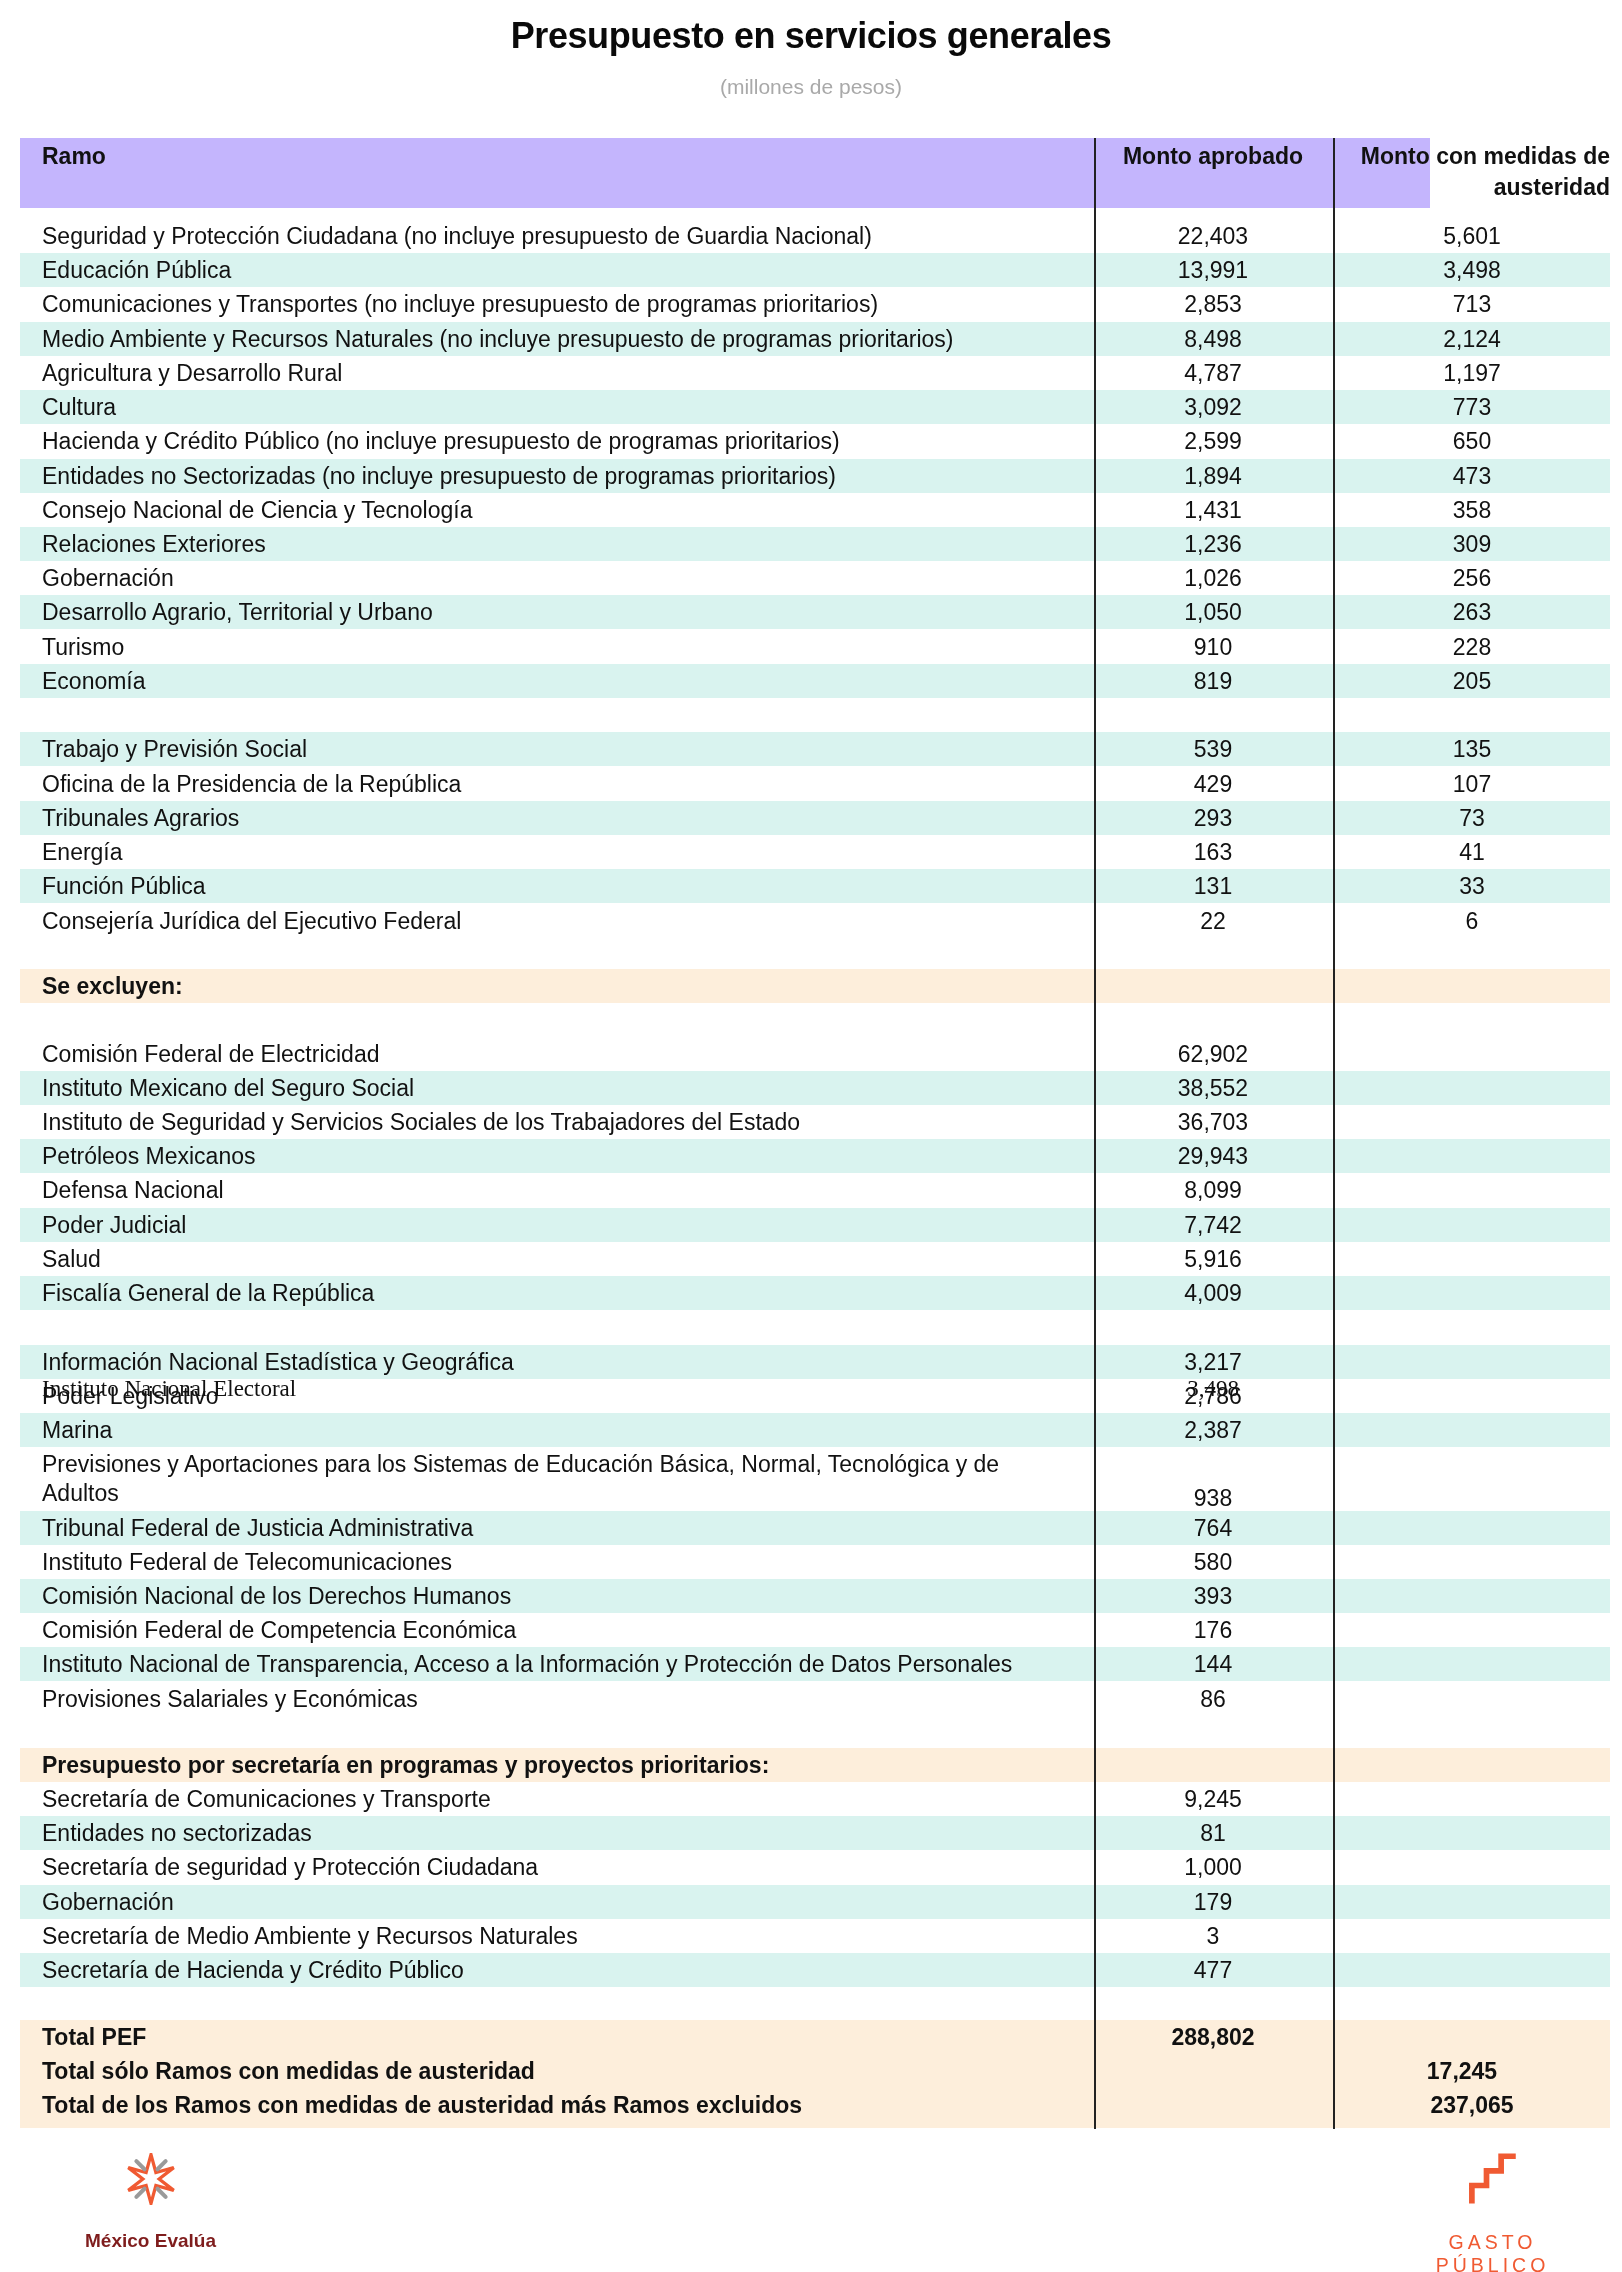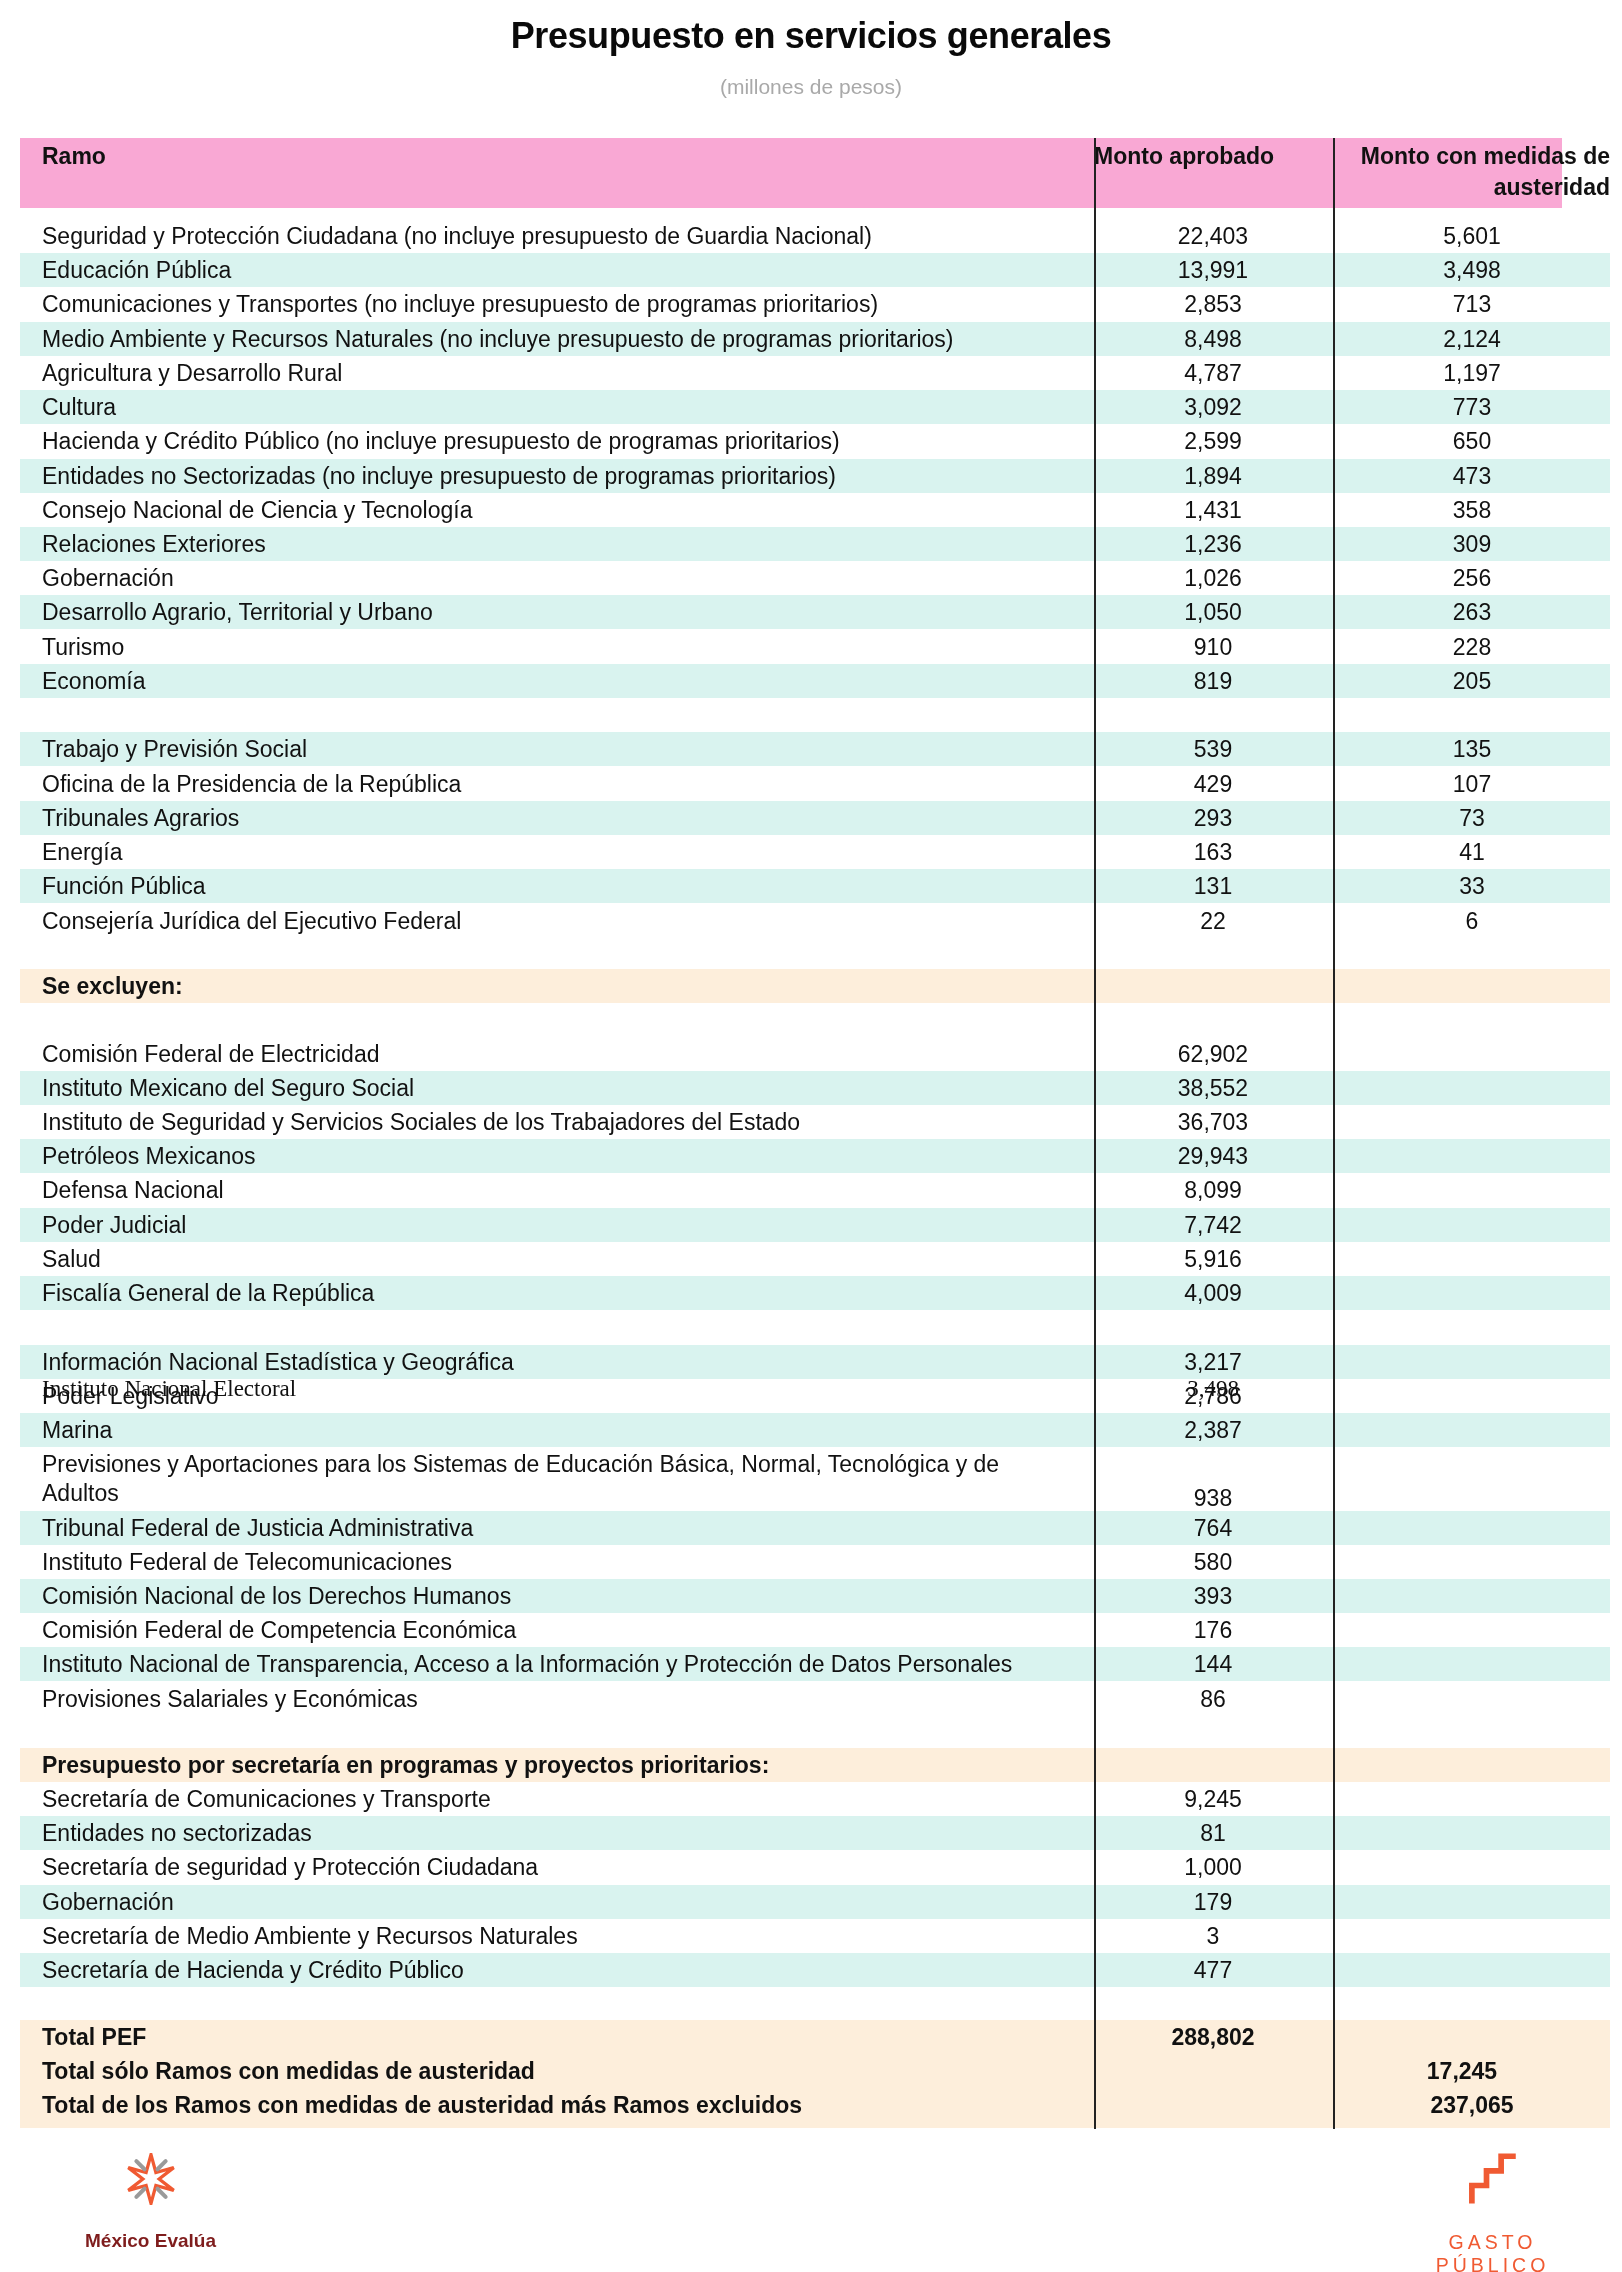--- a/index.html
+++ b/index.html
@@ -7,24 +7,24 @@
   body { position: relative; font-family: "Liberation Sans", "DejaVu Sans", sans-serif; color: #111; }
 
   .title { position: absolute; left: 0; top: 14.6px; width: 1622px; text-align: center;
            font-size: 36px; font-weight: bold; letter-spacing: -0.4px; color: #0a0a0a; }
   .subtitle { position: absolute; left: 0; top: 75px; width: 1622px; text-align: center;
               font-size: 21px; color: #a9a9a9; }
   .vline { position: absolute; top: 138px; width: 1.6px; background: #222; height: 1991px; }
   .vline.a { left: 1094px; }
   .vline.b { left: 1333px; }
 
-  .hdr { position: absolute; left: 20px; top: 138px; width: 1542px; height: 70px; background: #f9a8d4; }
+  .hdr { position: absolute; left: 20px; top: 138px; width: 1410px; height: 70px; background: #c4b5fd; }
   .hdr .c { position: absolute; top: 3.2px; font-weight: bold; font-size: 23px; line-height: 31px; color: #111; }
   .hdr .c0 { left: 22px; }
-  .hdr .c1 { left: 1074px; width: 238px; text-align: left; }
+  .hdr .c1 { left: 1074px; width: 238px; text-align: center; }
   .hdr .c2 { left: 1314px; width: 276px; text-align: right; }
 
   .row { position: absolute; left: 20px; width: 1590px; height: 34px; font-size: 23px; line-height: 34px; }
   .row.alt { background: #D9F3EF; }
   .row.band { background: #FDEEDB; font-weight: bold; }
   .row .n { position: absolute; left: 22px; white-space: nowrap; }
   .row .v1 { position: absolute; left: 1074px; width: 238px; text-align: center; }
   .row .v2 { position: absolute; left: 1314px; width: 276px; text-align: center; }
   .row.tall { height: 68px; }
   .row.tall .n { line-height: 29px; top: 3.2px; white-space: normal; width: 973px; }

